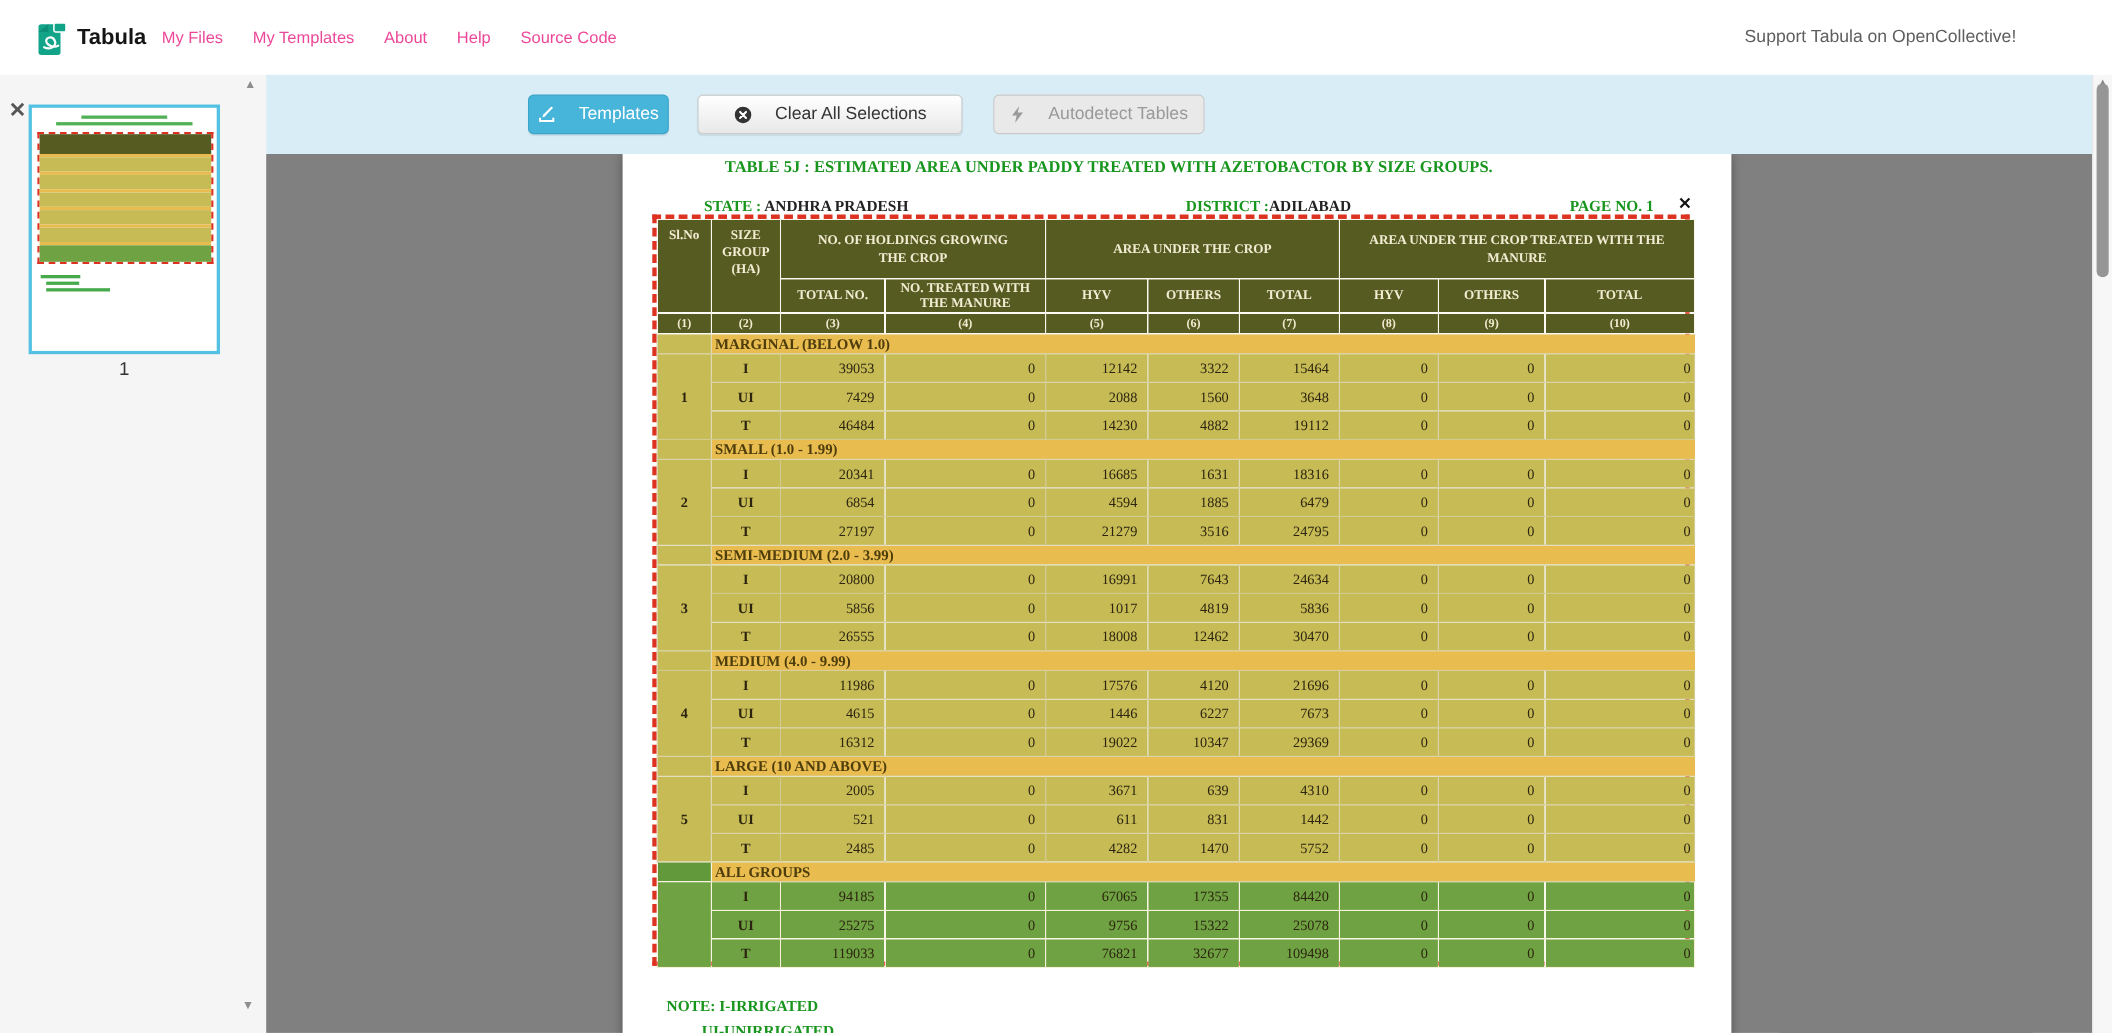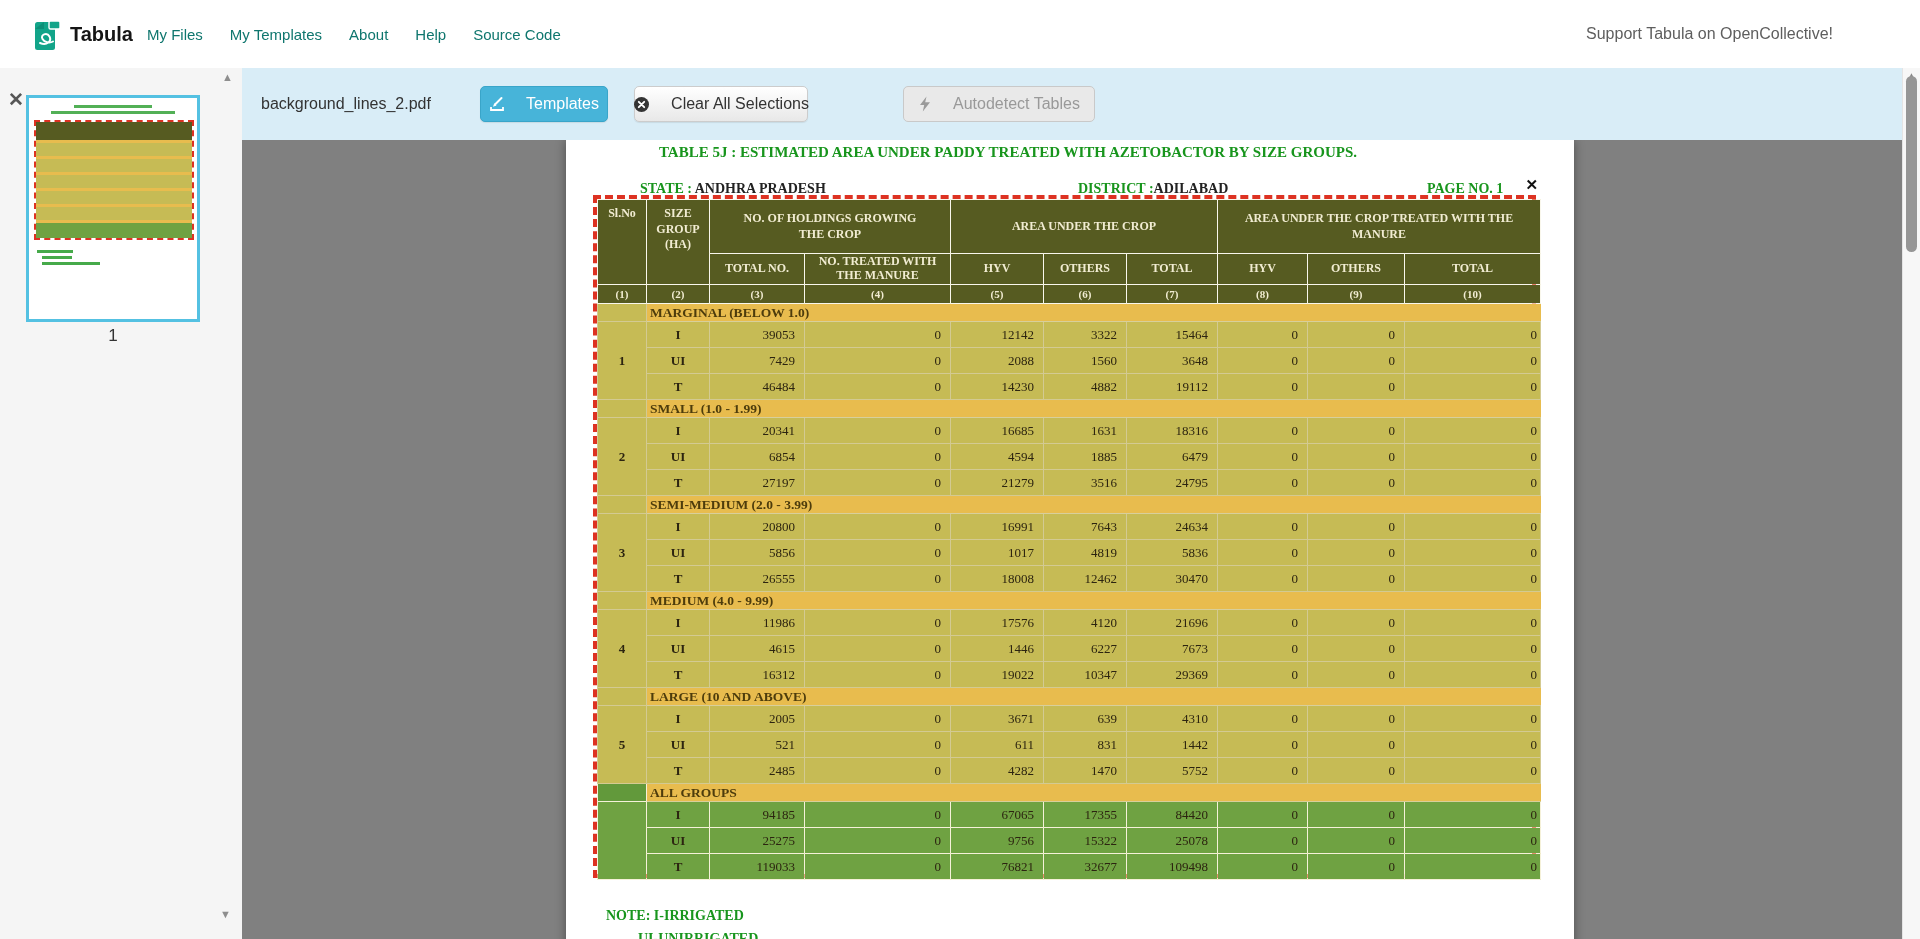--- a/index.html
+++ b/index.html
@@ -5,21 +5,21 @@
   * { margin:0; padding:0; box-sizing:border-box; }
   html,body { width:1920px; height:939px; overflow:hidden; }
   body { font-family:"Liberation Sans",sans-serif; background:#fff; }
   .app { position:relative; width:1920px; height:939px; }
 
   
   .navbar { position:absolute; left:0; top:0; width:1920px; height:68px; background:#fff; }
   .brand { position:absolute; left:34px; top:0; height:68px; display:flex; align-items:center; gap:9px; cursor:pointer; }
   .brand-text { font-size:20px; font-weight:bold; color:#151515; }
   .nav-links { position:absolute; left:147px; top:0; height:68px; display:flex; align-items:center; gap:27px; }
-  .nav-link { font-size:15px; color:#0f766e; cursor:pointer; white-space:nowrap; }
+  .nav-link { font-size:15px; color:#ec4899; cursor:pointer; white-space:nowrap; }
   .support { position:absolute; right:87px; top:0; height:68px; display:flex; align-items:center; font-size:16px; color:#5e5e5e; cursor:pointer; }
 
   
   .sidebar { position:absolute; left:0; top:68px; width:242px; height:871px; background:#f5f5f5; }
   .file-close { position:absolute; left:8px; top:20px; font-size:19px; font-weight:bold; color:#565656; cursor:pointer; }
   .thumb { position:absolute; left:26px; top:27px; width:174px; height:227px; background:#fff; border:3px solid var(--thumb-border,#54c1e2); cursor:pointer; }
   .t-line { height:3px; background:var(--doc-green,#18951d); opacity:.75; }
   .t-line1 { width:46%; margin:7px auto 3px auto; }
   .t-line2 { width:74%; margin:0 auto; }
   .t-table { position:absolute; left:5px; top:22px; width:160px; height:120px; border:2px dashed var(--selection-red,#dd3322); }
@@ -31,21 +31,21 @@
   .t-n1 { top:152px; width:36px; } .t-n2 { top:158px; width:30px; margin-left:5px; } .t-n3 { top:164px; width:58px; margin-left:5px; }
   .thumb-num { position:absolute; left:26px; top:258px; width:174px; text-align:center; font-size:17px; color:#333; }
   .sb-up   { position:absolute; left:222px; top:3px;   font-size:11px; color:#8e8e8e; cursor:pointer; }
   .sb-down { position:absolute; left:220px; top:840px; font-size:11px; color:#8e8e8e; cursor:pointer; }
 
   
   .toolbar { position:absolute; left:242px; top:68px; width:1660px; height:72px; background:var(--toolbar-bg,#d9edf7); }
   .filename { position:absolute; left:19px; top:0; height:72px; display:flex; align-items:center; font-size:16px; color:#333; }
   .btn { position:absolute; top:18px; height:36px; border-radius:5px; font-size:16px; display:flex; align-items:center; justify-content:center; gap:21px; border:1px solid transparent; cursor:pointer; white-space:nowrap; box-shadow:0 1px 1px rgba(0,0,0,.08); }
   .btn-templates { left:238px; width:128px; background:#47b4d9; border-color:#39a5c9; color:#fff; }
-  .btn-clear { left:392px; width:174px; background:linear-gradient(#ffffff,#e8e8e8); border-color:#ccc; color:#333; }
+  .btn-clear { left:392px; width:241px; background:linear-gradient(#ffffff,#e8e8e8); border-color:#ccc; color:#333; }
   .btn-auto { left:661px; width:192px; background:#e9e9e9; border-color:#c9c9c9; color:#999; cursor:default; box-shadow:none; }
   .btn-export { left:1300px; width:308px; background:linear-gradient(#5cb85c,#4daf4d); border-color:#46a246; color:#fff; }
 
   
   .viewport { position:absolute; left:242px; top:140px; width:1660px; height:799px; background:var(--viewer-gray,#808080); overflow:hidden; }
   .page { position:absolute; left:324px; top:0; width:1008px; height:900px; background:#fff; box-shadow:0 0 10px rgba(0,0,0,.4); font-family:"Liberation Serif",serif; }
   .doc-title { margin-top:4px; width:100%; text-align:center; transform:translateX(-62px); font-size:15px; font-weight:bold; color:var(--doc-green,#18951d); }
   .doc-meta { position:absolute; left:0; top:41px; width:100%; height:18px; font-size:14px; font-weight:bold; }
   .m-state { position:absolute; left:74px; } .m-district { position:absolute; left:512px; } .m-page { position:absolute; left:861px; color:var(--doc-green,#18951d); }
   .g-label { color:var(--doc-green,#18951d); } .g-value { color:#222; }
@@ -133,21 +133,20 @@
       <div class="t-note t-n1"></div>
       <div class="t-note t-n2"></div>
       <div class="t-note t-n3"></div>
     </div>
     <div class="thumb-num">1</div>
     <span class="sb-up">▲</span>
     <span class="sb-down">▼</span>
   </aside>
 
   <div class="toolbar">
-    <span class="filename">background_lines_2.pdf</span>
     <button class="btn btn-templates">
       <svg class="icon" width="16" height="16" viewBox="0 0 16 16">
         <path d="M12.5 2 L6 8.5" stroke="#fff" stroke-width="2" stroke-linecap="round"></path>
         <path d="M7.5 9.5 L4 10.8 L5.3 7.3 Z" fill="#fff"></path>
         <path d="M2 11 v3 h12 v-3" stroke="#fff" stroke-width="1.8" fill="none"></path>
       </svg>
       <span>Templates</span>
     </button>
     <button class="btn btn-clear">
       <svg class="icon" width="17" height="17" viewBox="0 0 17 17">

